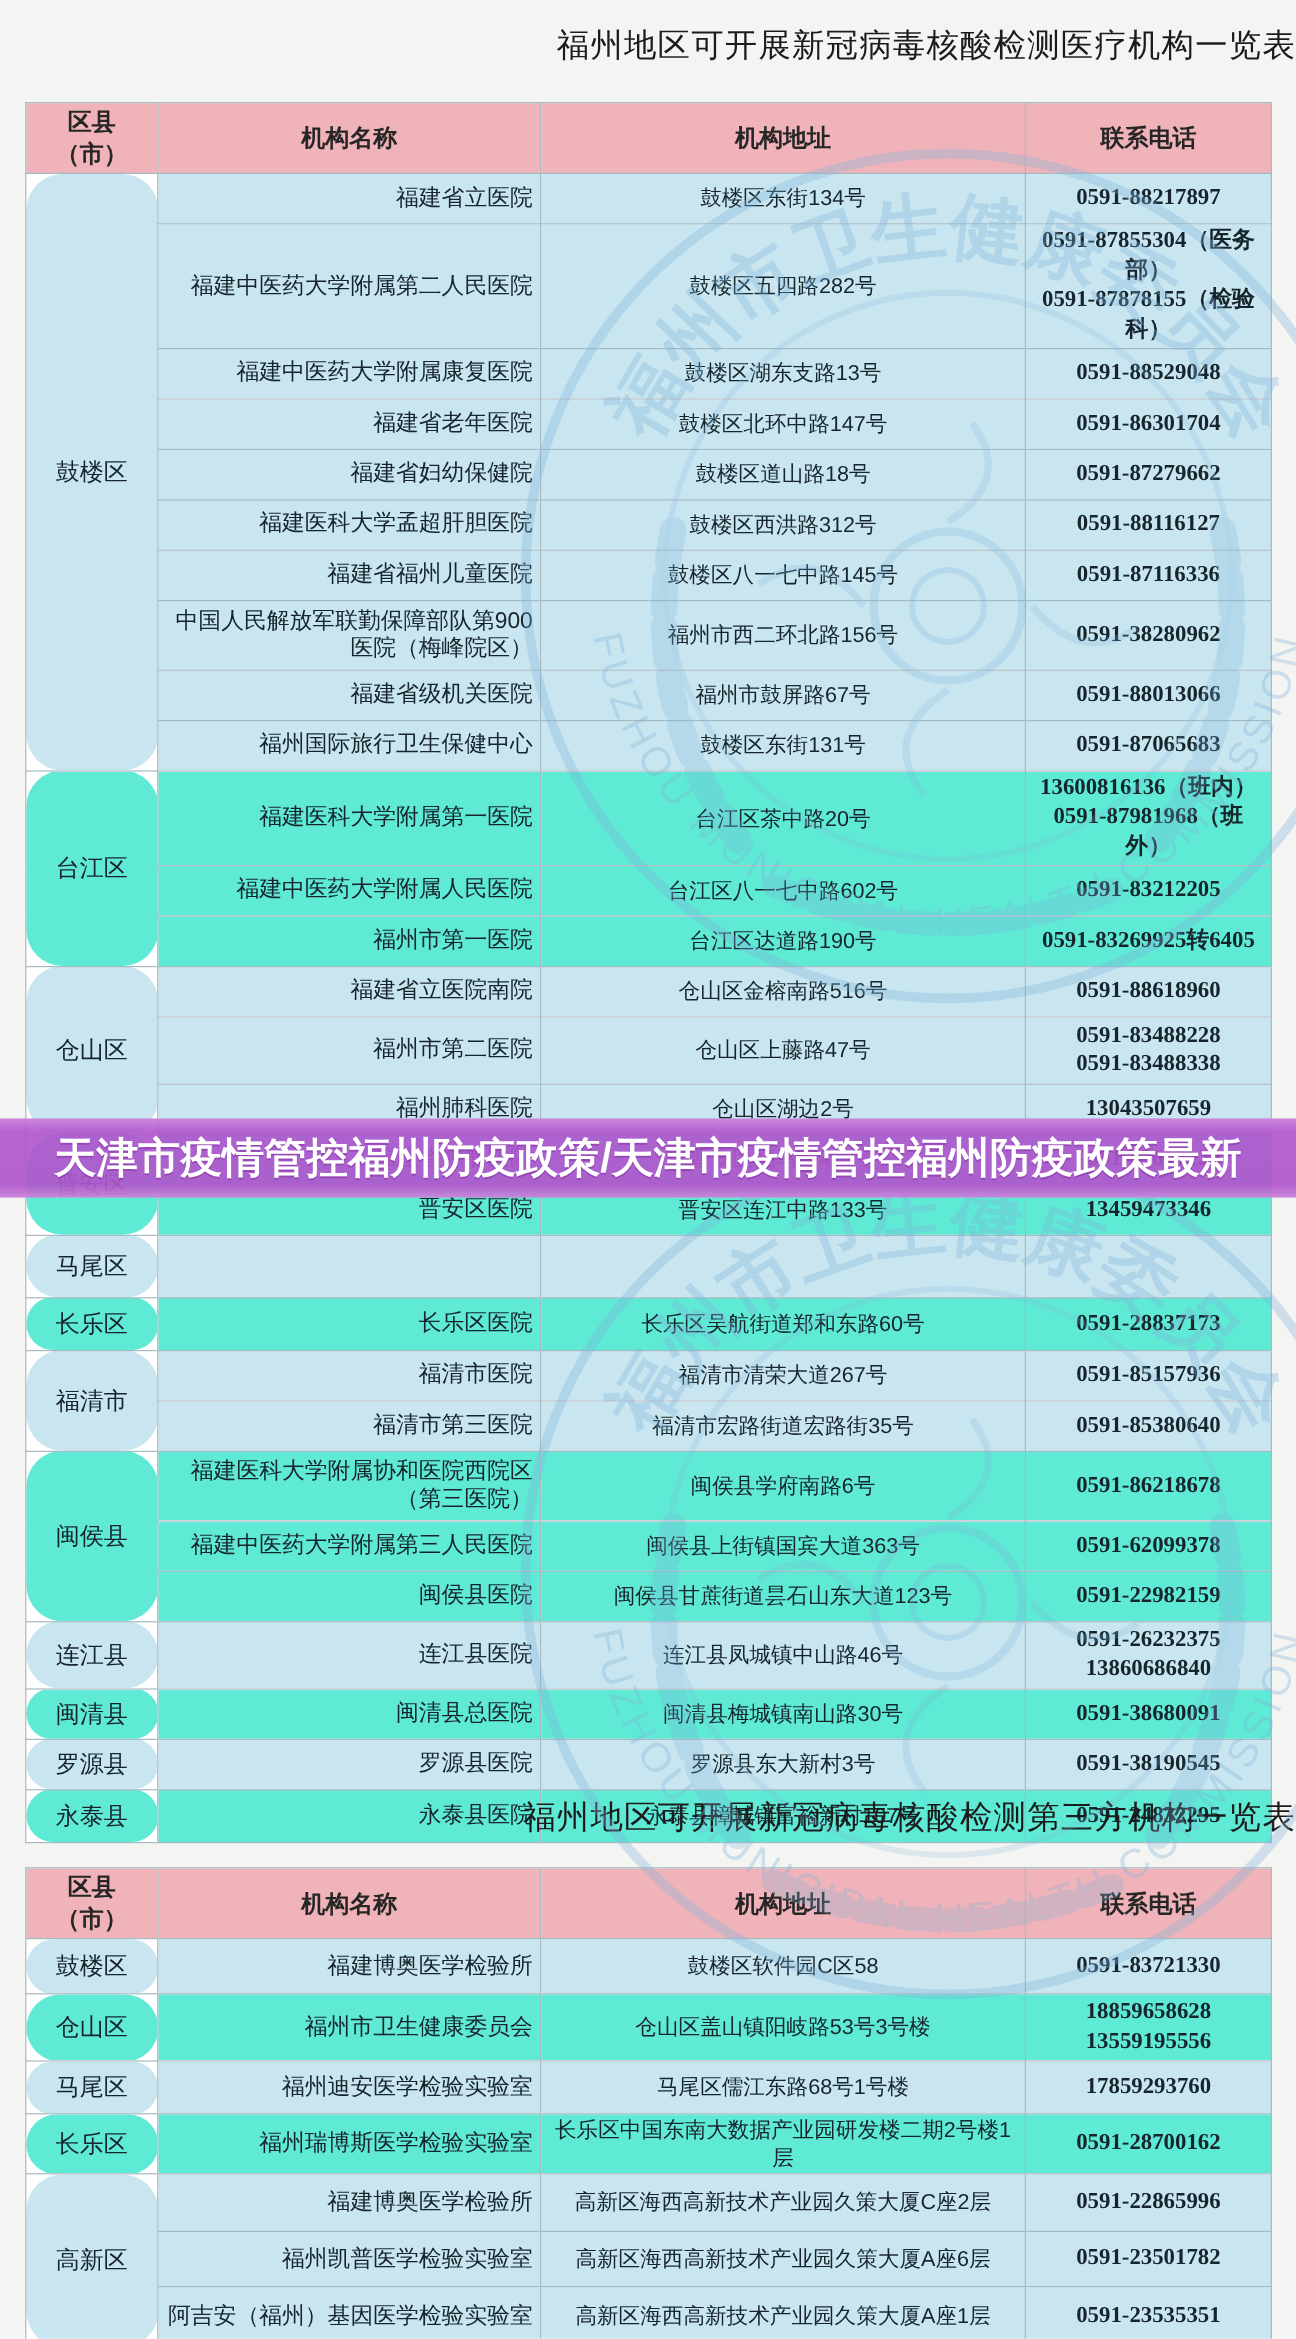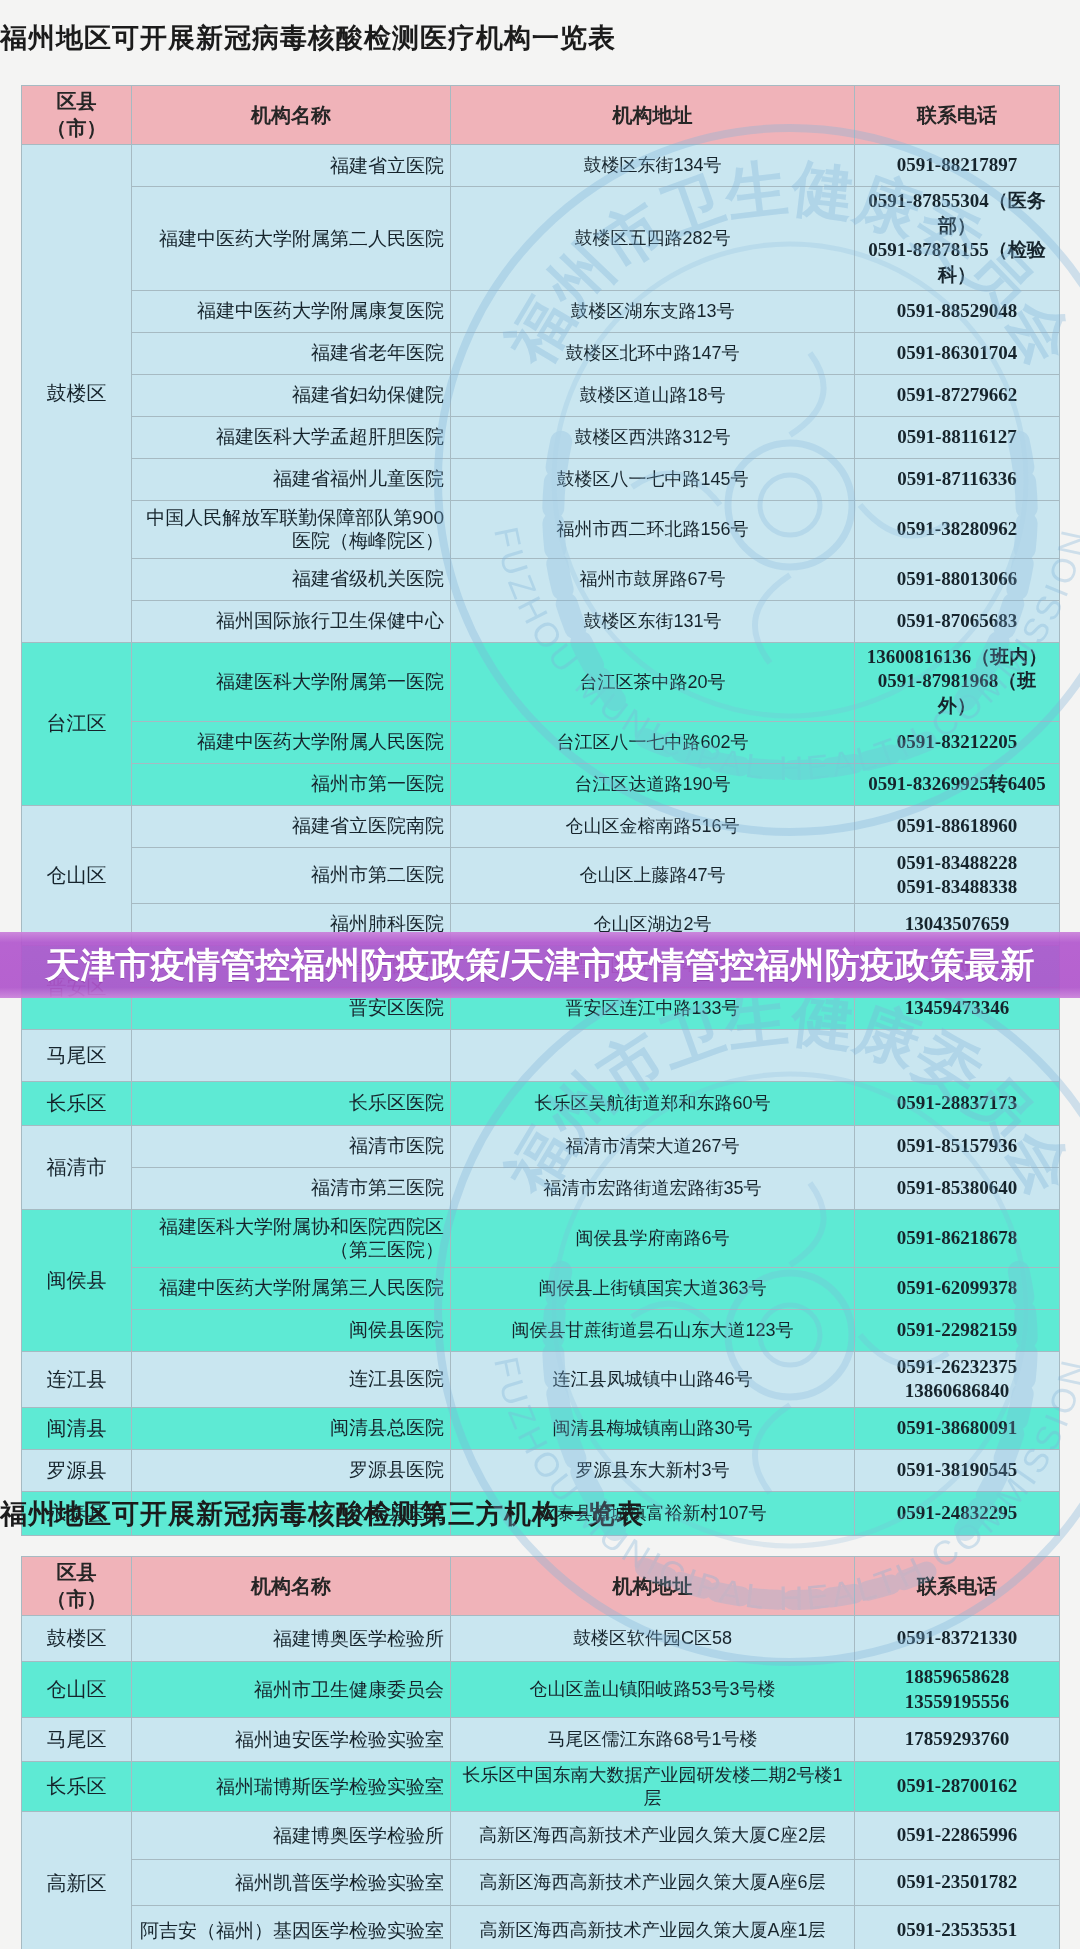--- a/index.html
+++ b/index.html
@@ -1,36 +1,36 @@
 <!DOCTYPE html>
 <html><head>
 <meta charset="utf-8">
 <style>
   html,body{margin:0;padding:0;}
   body{width:1080px;height:1949px;background:#f4f4f3;position:relative;
        font-family:"Liberation Sans","DejaVu Sans",sans-serif;}
   .page{position:absolute;left:0;top:0;width:1080px;height:1949px;overflow:hidden;}
 
-  .title{position:absolute;left:0;width:100%;text-align:left;font-weight:bold;
+  .title{position:absolute;left:0;width:100%;text-align:right;font-weight:normal;
          font-size:27px;color:#1b1b1b;letter-spacing:1px;z-index:3;}
   .t1{top:20px;}
   .t2{top:1496px;}
 
   table{position:absolute;left:21px;width:1038px;border-collapse:collapse;
         table-layout:fixed;z-index:2;background:#fff;}
   .tbl1{top:85px;}
   .tbl2{top:1556px;}
   col.c1{width:110px}col.c2{width:319px}col.c3{width:404px}col.c4{width:205px}
 
   th,td{border:1px solid #a6bac2;text-align:center;vertical-align:middle;
         padding:2px 6px;color:#16242c;overflow:hidden;}
   th{background:#f0b3b9;font-size:20px;font-weight:bold;color:#262626;height:42px;}
   tr.shaded td{background:#c9e6f0;}
   tr.white  td{background:#5eead4;}
-  td.dist{font-size:20px;}
+  td.dist{font-size:20px;border-radius:30px;}
   td.name{font-size:19px;line-height:1.25;text-align:right;}
   td.addr{font-size:18px;line-height:1.25;}
   td.phone{font-family:"Liberation Serif","DejaVu Serif",serif;font-weight:bold;
            font-size:19px;line-height:1.3;white-space:pre-line;}
   tr.h42{height:42px}tr.h44{height:44px}tr.h46{height:46px}tr.h48{height:48px}
   tr.h50{height:50px}tr.h52{height:52px}tr.h56{height:56px}tr.h58{height:58px}
 
   .banner{position:absolute;left:0;top:932px;width:1080px;height:66px;z-index:9;
           display:flex;align-items:center;justify-content:center;
           background:linear-gradient(180deg,rgba(203,131,219,.95) 0%,rgba(178,87,206,.92) 16%,

